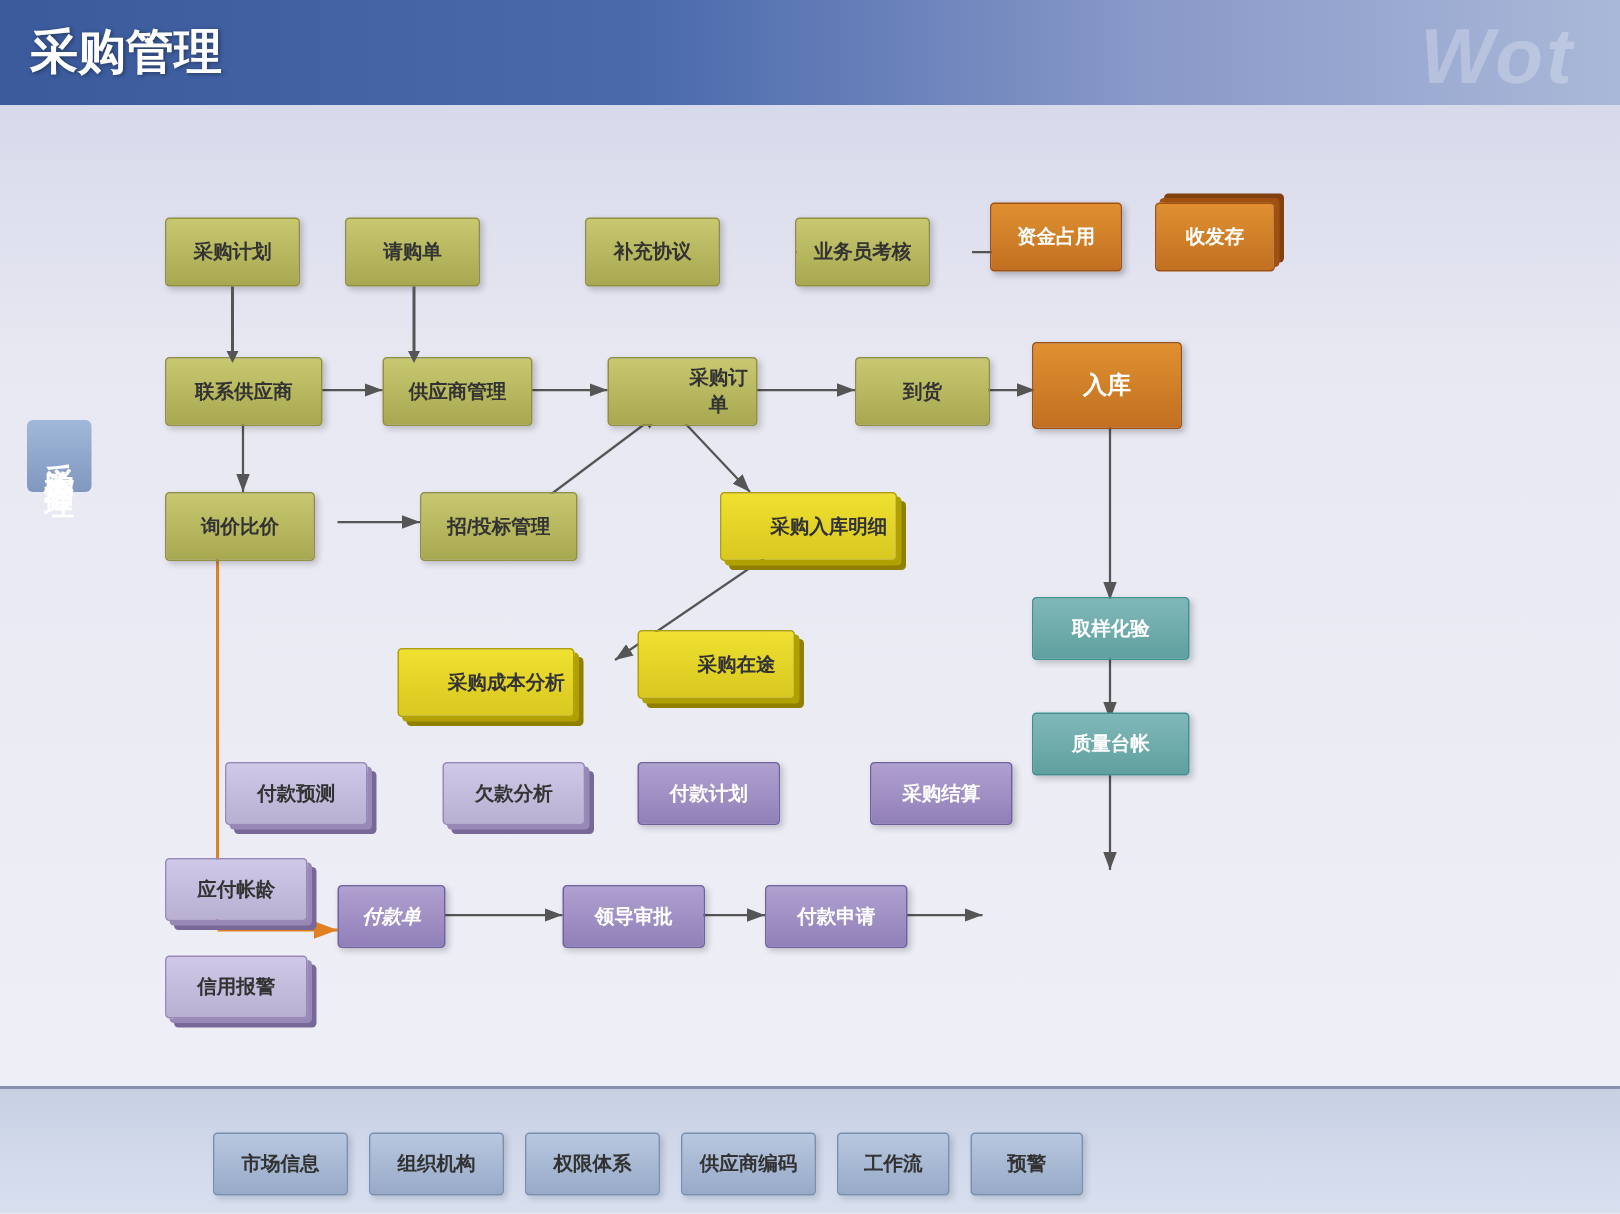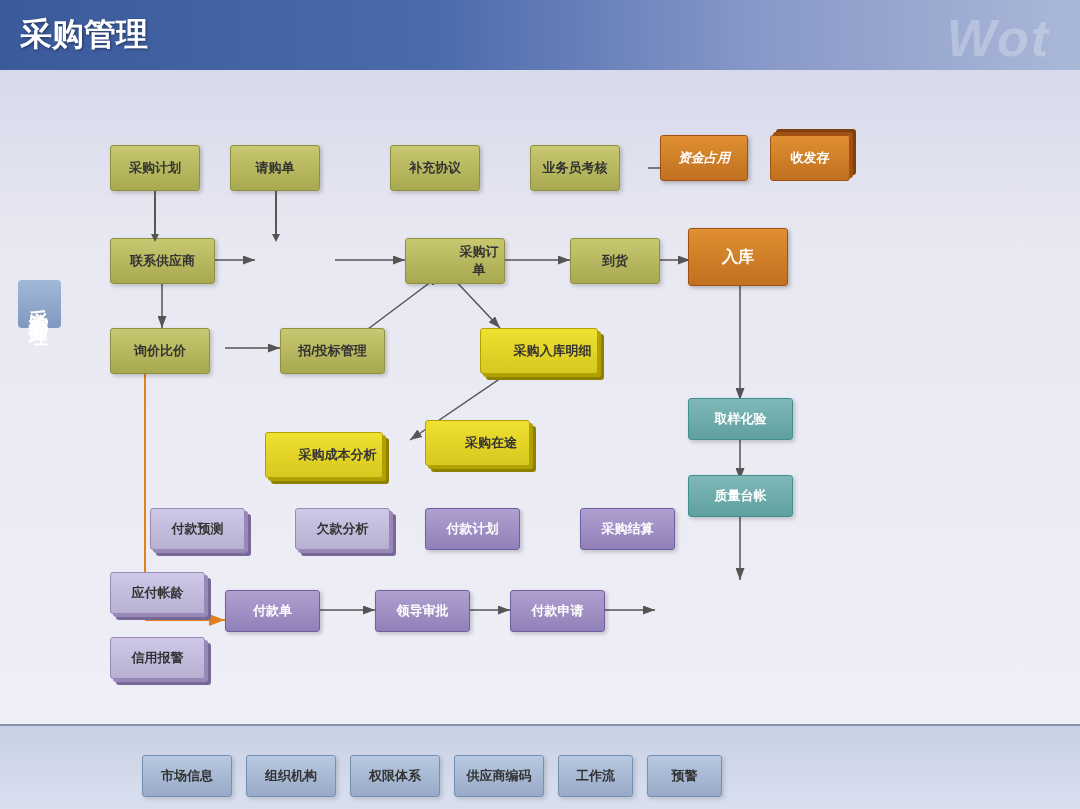--- a/index.html
+++ b/index.html
@@ -206,24 +206,25 @@
 
     <line x1="440" y1="285" x2="330" y2="360" stroke="#555" stroke-width="1.5" marker-end="url(#arrowhead)"></line>
 
   </svg>
 
   <div class="box box-olive" style="left:30px; top:65px; width:90px; height:46px;">采购计划</div>
   <div class="box box-olive" style="left:150px; top:65px; width:90px; height:46px;">请购单</div>
   <div class="box box-olive" style="left:310px; top:65px; width:90px; height:46px;">补充协议</div>
   <div class="box box-olive" style="left:450px; top:65px; width:90px; height:46px;">业务员考核</div>
 
-  <div class="box box-orange" style="left:580px; top:55px; width:88px; height:46px;font-style:italic;">资金占用</div>
+  <div class="box box-orange" style="left:580px; top:55px; width:88px; height:46px;">资金占用</div>
   <div class="box box-orange" style="left:690px; top:55px; width:80px; height:46px; box-shadow: 3px -3px 0 #a05010, 6px -6px 0 #804010;">收发存</div>
 
   <div class="box box-olive" style="left:30px; top:158px; width:105px; height:46px;">联系供应商</div>
+  <div class="box box-olive" style="left:175px; top:158px; width:100px; height:46px;">供应商管理</div>
   <div class="box box-olive" style="left:325px; top:158px; width:100px; height:46px;padding-left:48px;">采购订单</div>
   <div class="box box-olive" style="left:490px; top:158px; width:90px; height:46px;">到货</div>
   <div class="box box-orange" style="left:608px; top:148px; width:100px; height:58px; font-size:16px;">入库</div>
 
   <div class="box box-olive" style="left:30px; top:248px; width:100px; height:46px;">询价比价</div>
   <div class="box box-olive" style="left:200px; top:248px; width:105px; height:46px;">招/投标管理</div>
 
   <div class="box box-yellow" style="left:400px; top:248px; width:118px; height:46px;">采购入库明细</div>
 
   <div class="box box-yellow" style="left:185px; top:336px; width:118px; height:46px;margin-top:16px;">采购成本分析</div>
@@ -236,21 +237,21 @@
   <div class="box box-lavender" style="left:70px; top:428px; width:95px; height:42px;text-align:center;">付款预测</div>
 
   <div class="box box-lavender" style="left:215px; top:428px; width:95px; height:42px;">欠款分析</div>
 
   <div class="box box-purple" style="left:345px; top:428px; width:95px; height:42px;">付款计划</div>
 
   <div class="box box-purple" style="left:500px; top:428px; width:95px; height:42px;">采购结算</div>
 
   <div class="box box-lavender" style="left:30px; top:492px; width:95px; height:42px;">应付帐龄</div>
 
-  <div class="box box-purple" style="left:145px; top:510px; width:95px; height:42px;">付款单</div>
+  <div class="box box-purple" style="left:145px; top:510px; width:72px; height:42px;font-style:italic;">付款单</div>
 
   <div class="box box-purple" style="left:295px; top:510px; width:95px; height:42px;">领导审批</div>
 
   <div class="box box-purple" style="left:430px; top:510px; width:95px; height:42px;">付款申请</div>
 
   <div class="box box-lavender" style="left:30px; top:557px; width:95px; height:42px;">信用报警</div>
 
   <div style="position:absolute; left:74px; top:111px; width:2px; height:47px; background:#555;">
     <div style="position:absolute; bottom:-4px; left:-3px; width:0; height:0; border-left:4px solid transparent; border-right:4px solid transparent; border-top:8px solid #555;"></div>
   </div>

